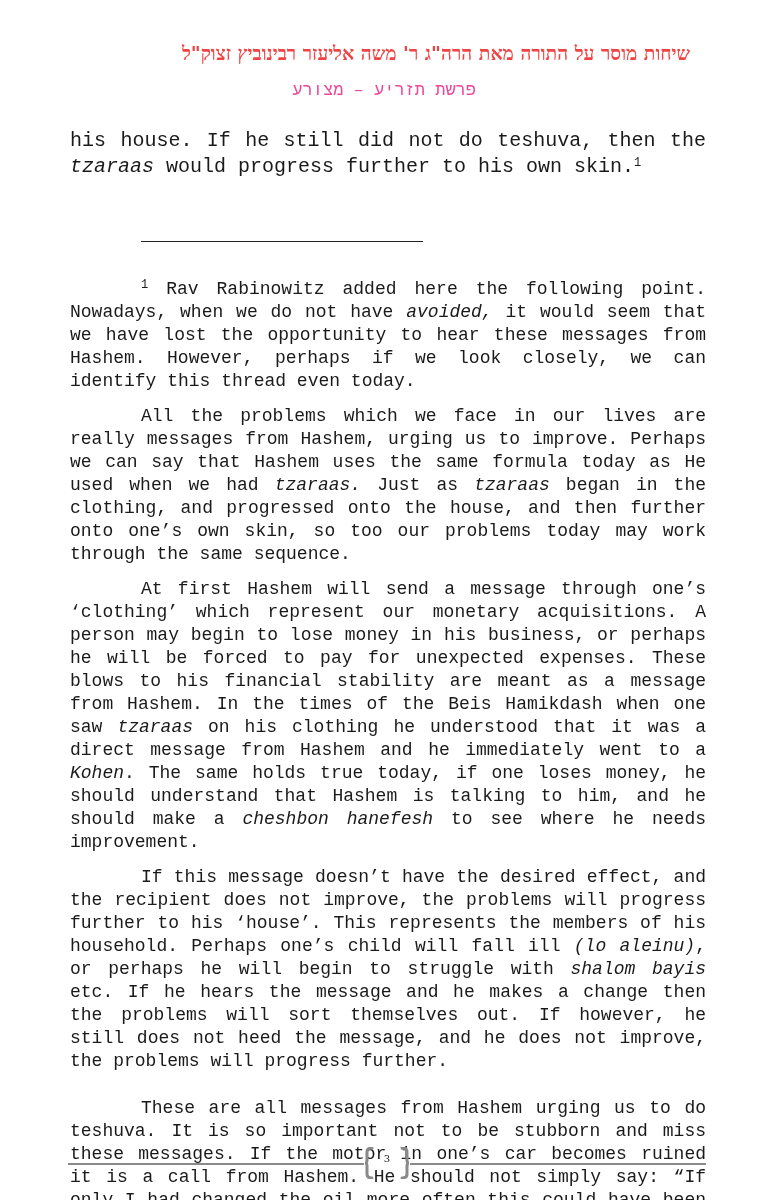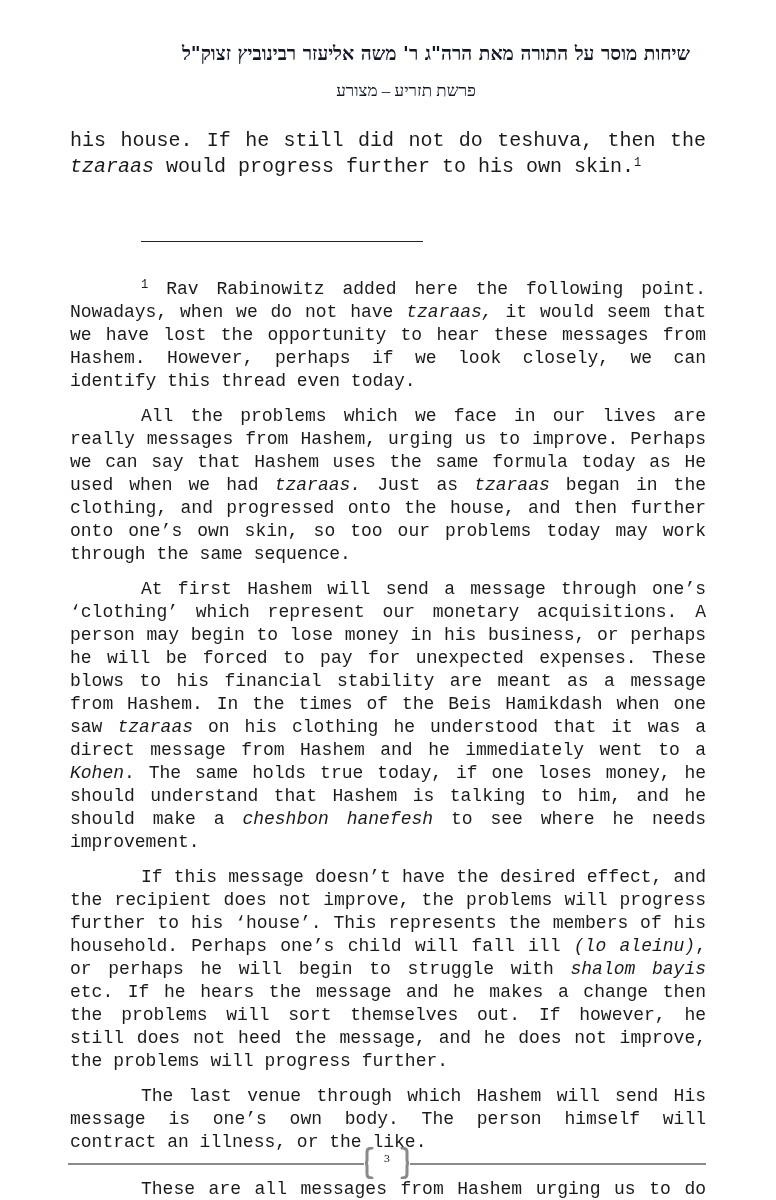--- a/index.html
+++ b/index.html
@@ -21,32 +21,32 @@
       top: 38px;
       width: 776px;
       text-align: center;
     }
     .header-title {
       direction: rtl;
       font-family: "DejaVu Serif", "Liberation Serif", serif;
       font-weight: bold;
       font-size: 19px;
       line-height: 30px;
-      color: #0f172a;
+      color: #ef4444;
       padding-left: 60px;
       padding-right: 86px;
       text-align: right;
     }
     .header-subtitle {
       direction: rtl;
-      font-family: Liberation Serif, serif;
+      font-family: Liberation Mono, monospace;
       font-size: 17px;
       line-height: 30px;
       margin-top: 8px;
-      color: #0f172a;
+      color: #ec4899;
       text-align: right;
       padding-right: 300px;
     }
     .content {
       position: absolute;
       left: 70px;
       width: 636px;
       font-family: Liberation Mono, monospace;
     }
     .body-text {
@@ -133,29 +133,28 @@
   <div class="header-subtitle">פרשת תזריע – מצורע</div>
 </div>
 
 <div class="content body-text">
   <p><span>his house. If he still did not do teshuva, then the </span><i>tzaraas</i><span> would progress further to his own skin.</span><sup class="fnref">1</sup></p>
 </div>
 
 <div class="footnote-sep"></div>
 
 <div class="content footnotes">
-  <p><sup>1</sup><span> Rav Rabinowitz added here the following point. Nowadays, when we do not have </span><i>tzaraas,</i><span> it would seem that we have lost the opportunity to hear these messages from Hashem. However, perhaps if we look closely, we can identify this thread even today.</span></p>
+  <p><sup>1</sup><span> Rav Rabinowitz added here the following point. Nowadays, when we do not have </span><i>avoided,</i><span> it would seem that we have lost the opportunity to hear these messages from Hashem. However, perhaps if we look closely, we can identify this thread even today.</span></p>
 
   <p><span>All the problems which we face in our lives are really messages from Hashem, urging us to improve. Perhaps we can say that Hashem uses the same formula today as He used when we had </span><i>tzaraas.</i><span> Just as </span><i>tzaraas</i><span> began in the clothing, and progressed onto the house, and then further onto one’s own skin, so too our problems today may work through the same sequence.</span></p>
 
   <p><span>At first Hashem will send a message through one’s ‘clothing’ which represent our monetary acquisitions. A person may begin to lose money in his business, or perhaps he will be forced to pay for unexpected expenses. These blows to his financial stability are meant as a message from Hashem. In the times of the Beis Hamikdash when one saw </span><i>tzaraas</i><span> on his clothing he understood that it was a direct message from Hashem and he immediately went to a </span><i>Kohen</i><span>. The same holds true today, if one loses money, he should understand that Hashem is talking to him, and he should make a </span><i>cheshbon hanefesh</i><span> to see where he needs improvement.</span></p>
 
   <p><span>If this message doesn’t have the desired effect, and the recipient does not improve, the problems will progress further to his ‘house’. This represents the members of his household. Perhaps one’s child will fall ill </span><i>(lo aleinu)</i><span>, or perhaps he will begin to struggle with </span><i>shalom bayis</i><span> etc. If he hears the message and he makes a change then the problems will sort themselves out. If however, he still does not heed the message, and he does not improve, the problems will progress further.</span></p>
 
-  <p><span>The last venue through which Hashem will send His message is one’s own body. The person himself will contract an illness, or the like.</span></p>
 
   <p class="last"><span>These are all messages from Hashem urging us to do teshuva. It is so important not to be stubborn and miss these messages. If the motor in one’s car becomes ruined it is a call from Hashem. He should not simply say: “If only I had changed the oil more often this could have been avoided!” To say that is to totally miss the point! Hashem will then need to send another ‘message’! We need to wake up and hear the deeper implications of these occurrences, and not to stubbornly attribute them to natural causes.</span></p>
 </div>
 
 <div class="footer">
   <div class="footer-line left"></div>
   <svg class="bracket left" viewBox="0 0 10 32">
     <path d="M8 1 Q3 1 3 5 L3 13 Q3 16 1 16 Q3 16 3 19 L3 27 Q3 31 8 31" fill="none" stroke="#8a8a8a" stroke-width="3" stroke-linecap="round"></path>
   </svg>
   <div class="page-number">3</div>

